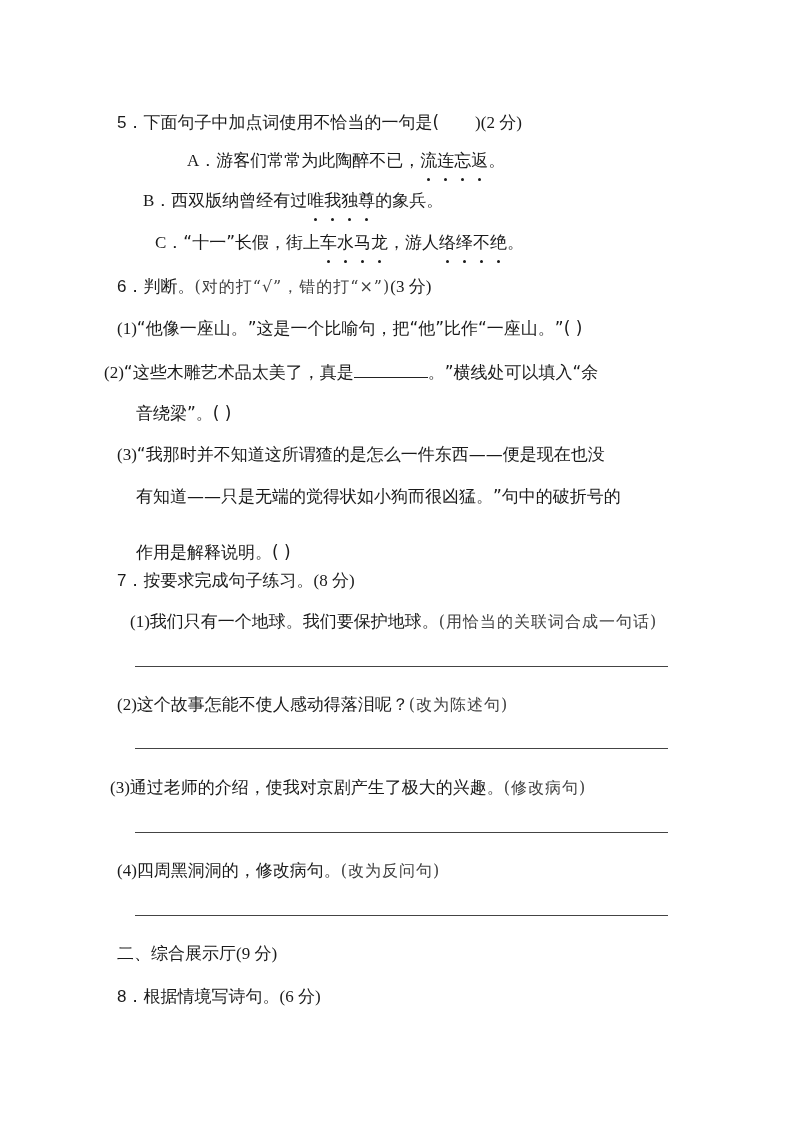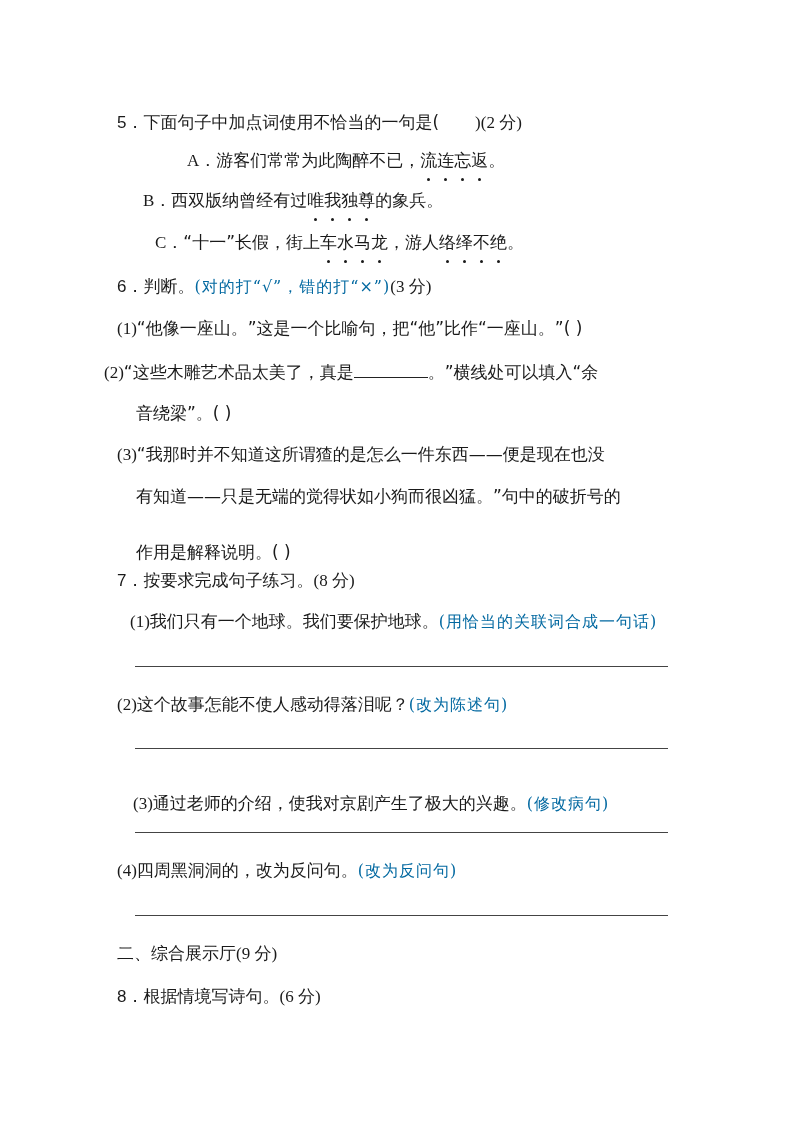--- a/index.html
+++ b/index.html
@@ -6,21 +6,21 @@
   body {
     width: 793px; height: 1122px; position: relative; overflow: hidden;
     font-family: "DejaVu Sans", sans-serif; color: #1a1a1a;
   }
   .line {
     position: absolute; left: 0; white-space: nowrap;
     font-size: 17px; line-height: 32px; text-align: right;
   }
   .num { font-family: "Liberation Sans", sans-serif; }
   .serif { font-family: "Liberation Serif", serif; }
-  .hint { color: #0369a1; font-family: "DejaVu Serif", serif; font-size: 16px; letter-spacing: 1px; }
+  .hint { color: #404040; font-family: "DejaVu Serif", serif; font-size: 16px; letter-spacing: 1px; }
   .dot { position: relative; display: inline-block; }
   .dot::after {
     content: ""; position: absolute; left: 50%; bottom: -5px;
     width: 3px; height: 3px; margin-left: -1.5px; border-radius: 50%; background: #1a1a1a;
   }
   .blank {
     display: inline-block; width: 74px; border-bottom: 1px solid #222;
     height: 18px; vertical-align: baseline;
   }
   .rule {
@@ -79,27 +79,27 @@
 <div class="line" style="top:605px; left:117px;margin-left:13px;">
   <span class="serif">(1)</span><span>我们只有一个地球。我们要保护地球。</span><span class="hint">(用恰当的关联词合成一句话)</span>
 </div>
 <div class="rule" style="top:666px;"></div>
 
 <div class="line" style="top:688px; left:117px;">
   <span class="serif">(2)</span><span>这个故事怎能不使人感动得落泪呢？</span><span class="hint">(改为陈述句)</span>
 </div>
 <div class="rule" style="top:748px;"></div>
 
-<div class="line" style="top:771px; left:133px;margin-top:16px;">
+<div class="line" style="top:771px; left:110px;">
   <span class="serif">(3)</span><span>通过老师的介绍，使我对京剧产生了极大的兴趣。</span><span class="hint">(修改病句)</span>
 </div>
 <div class="rule" style="top:832px;"></div>
 
 <div class="line" style="top:854px; left:117px;">
-  <span class="serif">(4)</span><span>四周黑洞洞的，改为反问句。</span><span class="hint">(改为反问句)</span>
+  <span class="serif">(4)</span><span>四周黑洞洞的，修改病句。</span><span class="hint">(改为反问句)</span>
 </div>
 <div class="rule" style="top:915px;"></div>
 
 <div class="line" style="top:937px; left:117px;">
   <span>二、综合展示厅</span><span class="serif">(9 分)</span>
 </div>
 
 <div class="line" style="top:980px; left:117px;">
   <span class="num">8．</span><span>根据情境写诗句。</span><span class="serif">(6 分)</span>
 </div>

